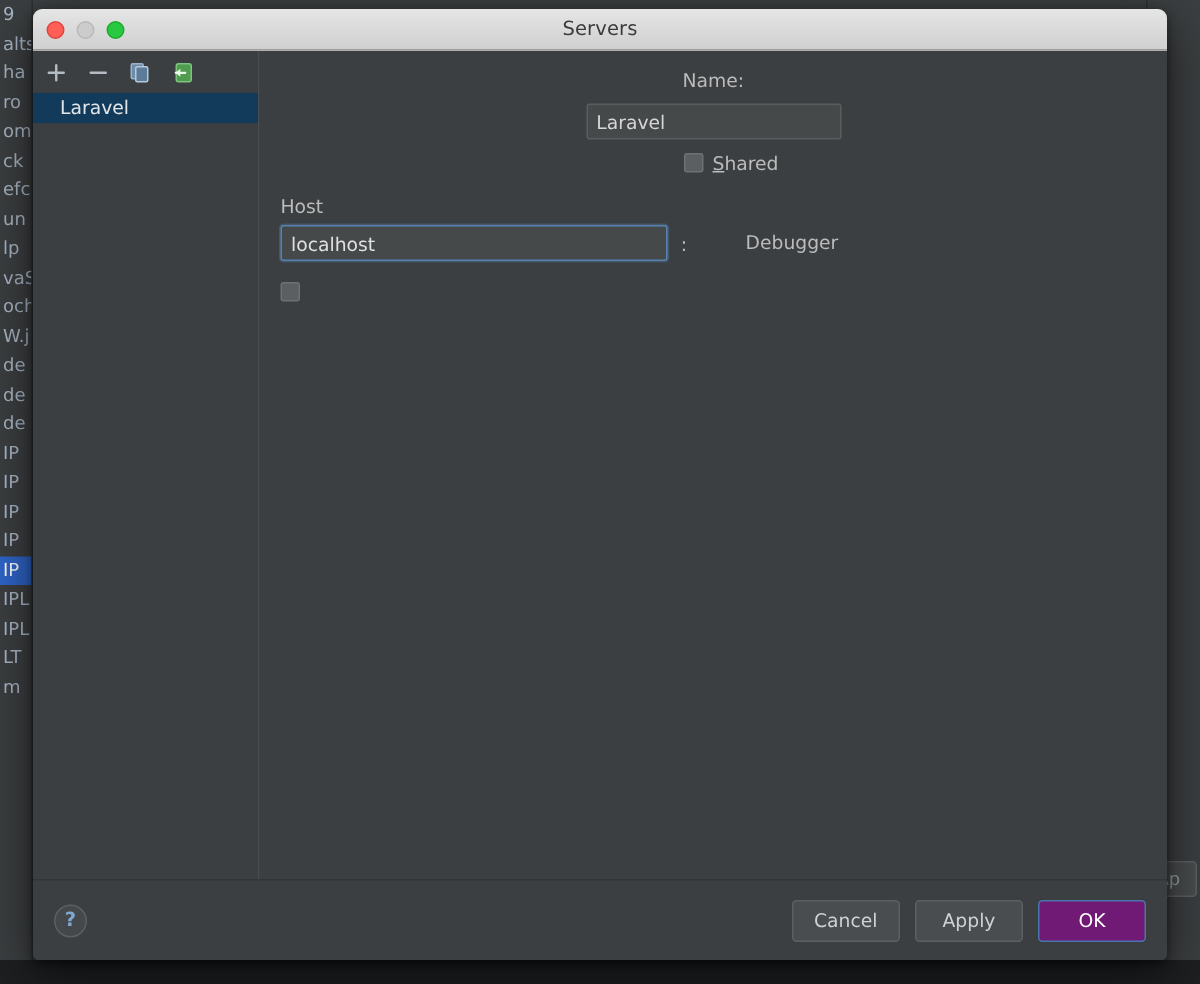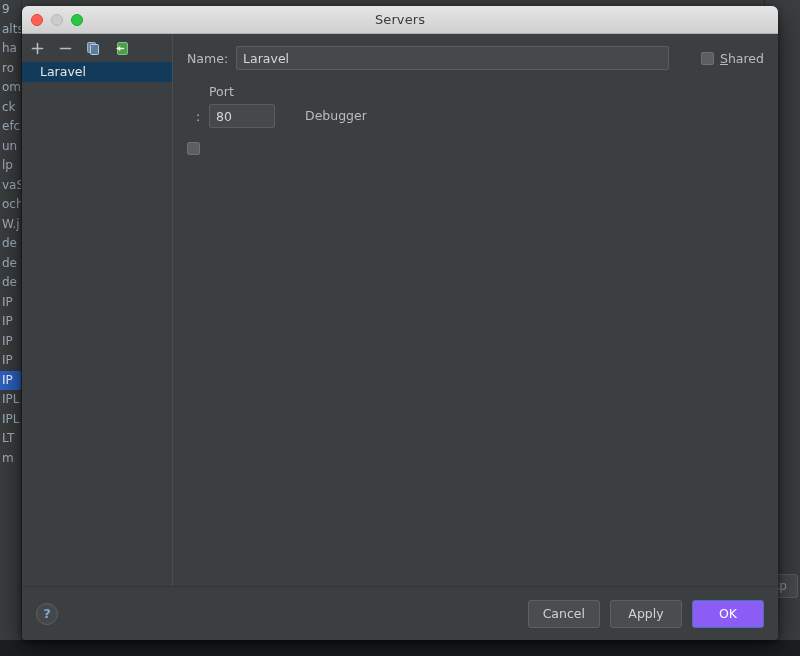--- a/index.html
+++ b/index.html
@@ -195,20 +195,21 @@
     flex: 1 1 auto;
     position: relative;
     padding: 12px 14px 0 14px;
   }
 
   .row-name {
     display: flex;
     align-items: center;
     gap: 8px;
     margin-bottom: 14px;
+    flex-direction: column;
   }
   .lbl {
     font-size: 12.5px;
     color: #bbbbbb;
     white-space: nowrap;
   }
   .input {
     background: #45494a;
     border: 1px solid #5a5d5e;
     border-radius: 2px;
@@ -350,21 +351,21 @@
     background: #4a4d4f;
     border: 1px solid #5d6063;
     border-radius: 3px;
     display: flex;
     align-items: center;
     justify-content: center;
     font-family: "DejaVu Sans", "Liberation Sans", sans-serif;
     text-align: right;
   }
   .btn.default {
-    background: #8b5cf6;
+    background: #701a75;
     border-color: #4a74ad;
     color: #ffffff;
   }
 </style>
 </head>
 <body>
 
 <div id="backdrop">
   <div class="bg-ide"></div>
   <div class="bg-tree" id="bg-tree">
@@ -449,25 +450,25 @@
       <div class="row-name">
         <span class="lbl">Name:</span>
         <input class="input name-input" type="text" value="Laravel" style="">
         <span class="shared-wrap">
           <span class="cb"></span>
           <span class="cb-label"><span class="mnemonic">S</span><span>hared</span></span>
         </span>
       </div>
 
       <div class="hpd">
+        <div class="fld-host">
+          <span class="fld-head">Host</span>
+          <input class="input host-input" type="text" value="localhost" style="">
+        </div>
         <div class="colon-col lbl">:</div>
-        <div class="fld-port">
-          <span class="fld-head">Port</span>
-          <input class="input port-input" type="text" value="80" style="">
-        </div>
         <div class="fld-dbg">
           <span class="fld-head">Debugger</span>
         </div>
       </div>
 
       <div class="row-pathmap">
         <span class="cb"></span>
       </div>
 
     </div>

